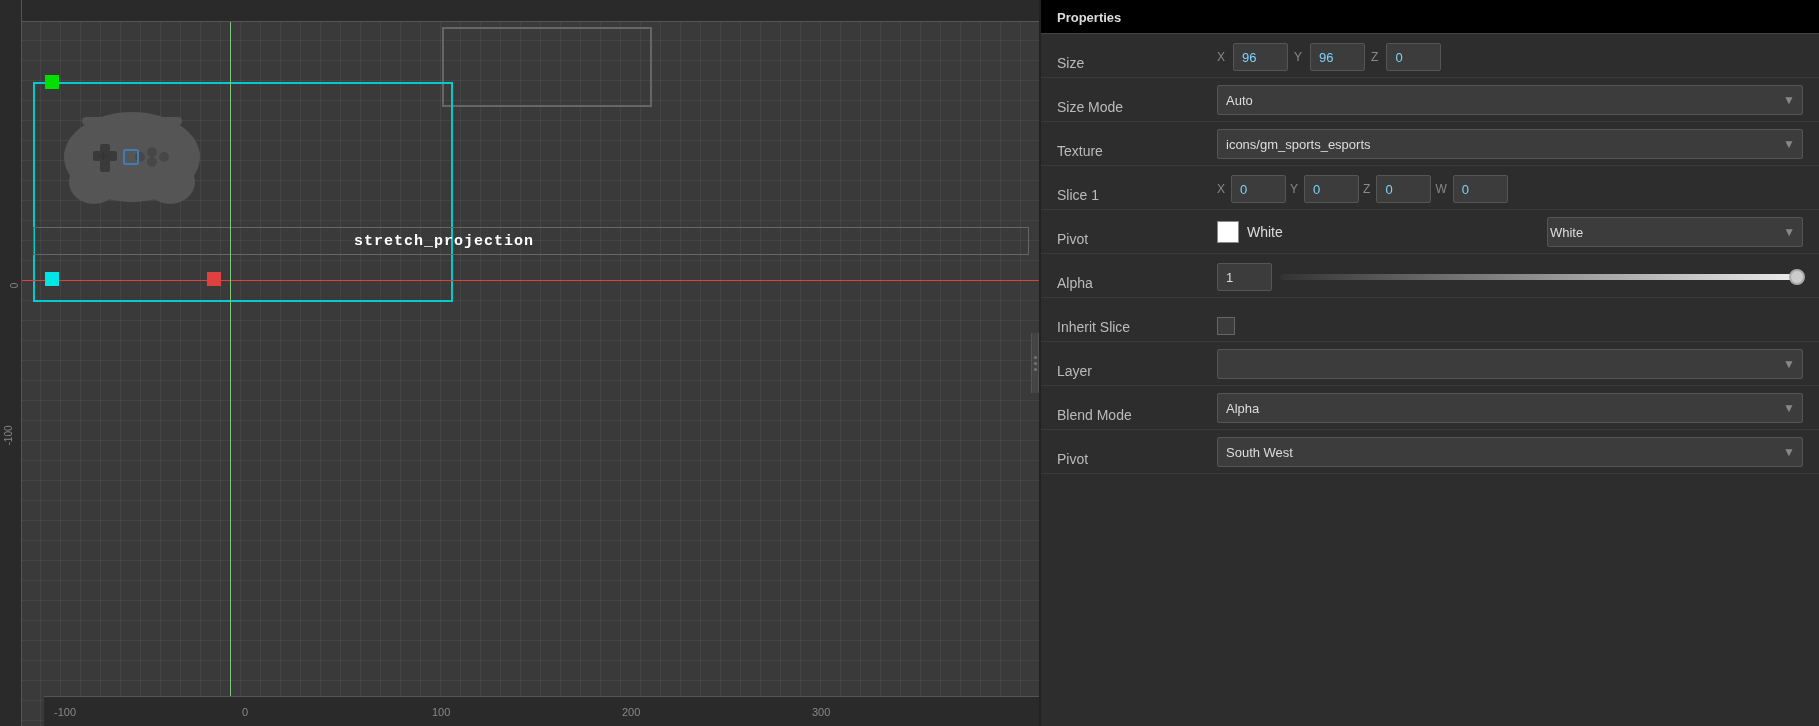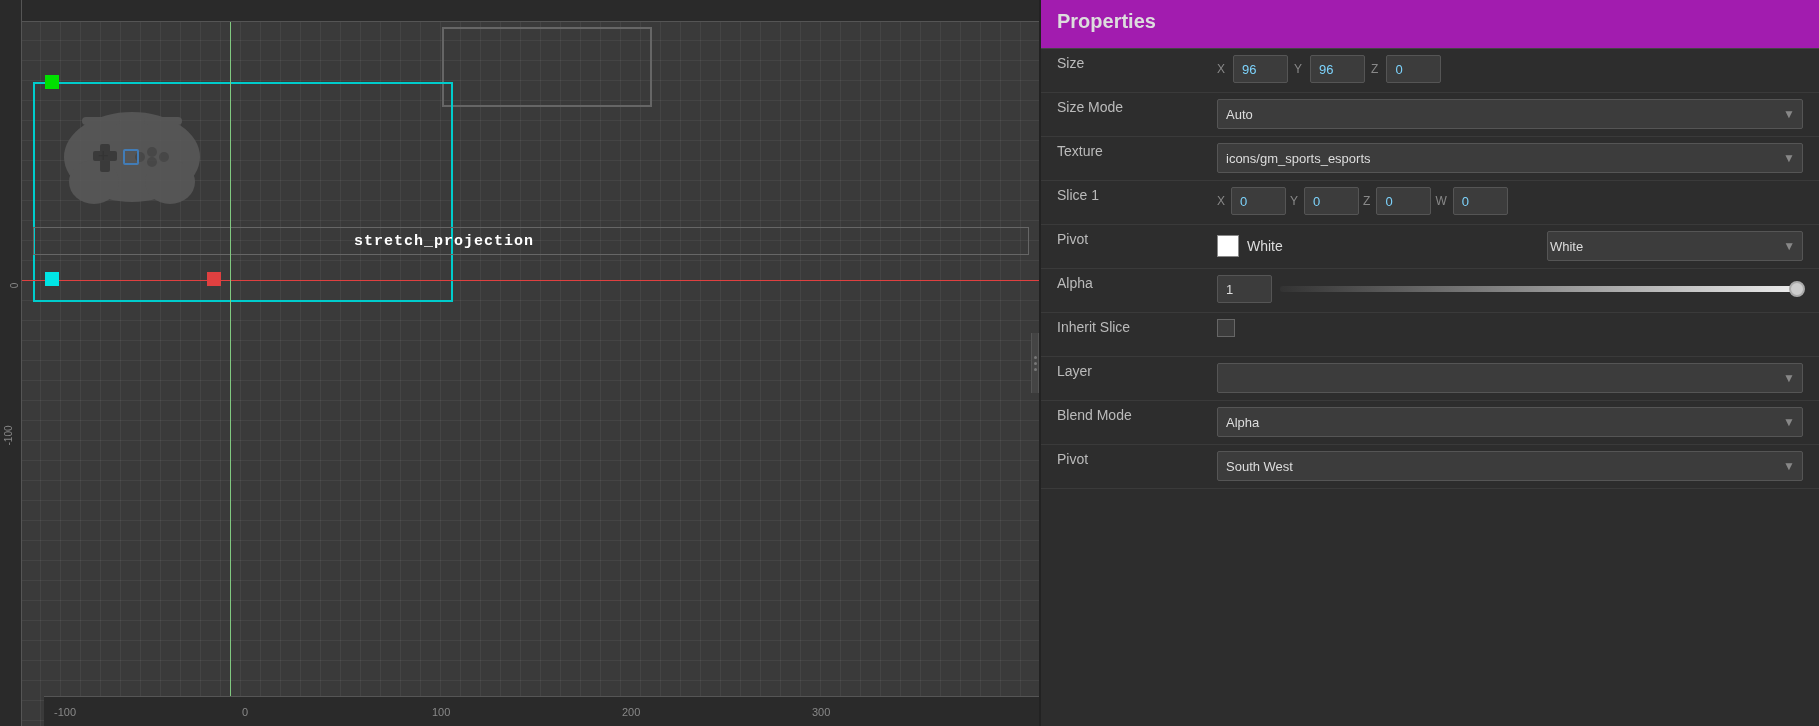--- a/index.html
+++ b/index.html
@@ -178,31 +178,31 @@
       width: 780px;
       background: #2d2d2d;
       border-left: 2px solid #222;
       display: flex;
       flex-direction: column;
       overflow-y: auto;
       flex-shrink: 0;
     }
 
     .panel-title {
-      font-size: 20px;
+      font-size: 13px;
       font-weight: 600;
       color: #ddd;
-      padding: 10px 16px 15px;
+      padding: 10px 16px 8px;
       border-bottom: 1px solid #444;
-      background: #a21caf;
+      background: #000000;
     }
 
     .prop-row {
       display: flex;
-      align-items: flex-start;
+      align-items: flex-end;
       padding: 6px 16px;
       border-bottom: 1px solid #3a3a3a;
       min-height: 44px;
     }
 
     .prop-label {
       width: 160px;
       font-size: 14px;
       color: #bbb;
       flex-shrink: 0;

